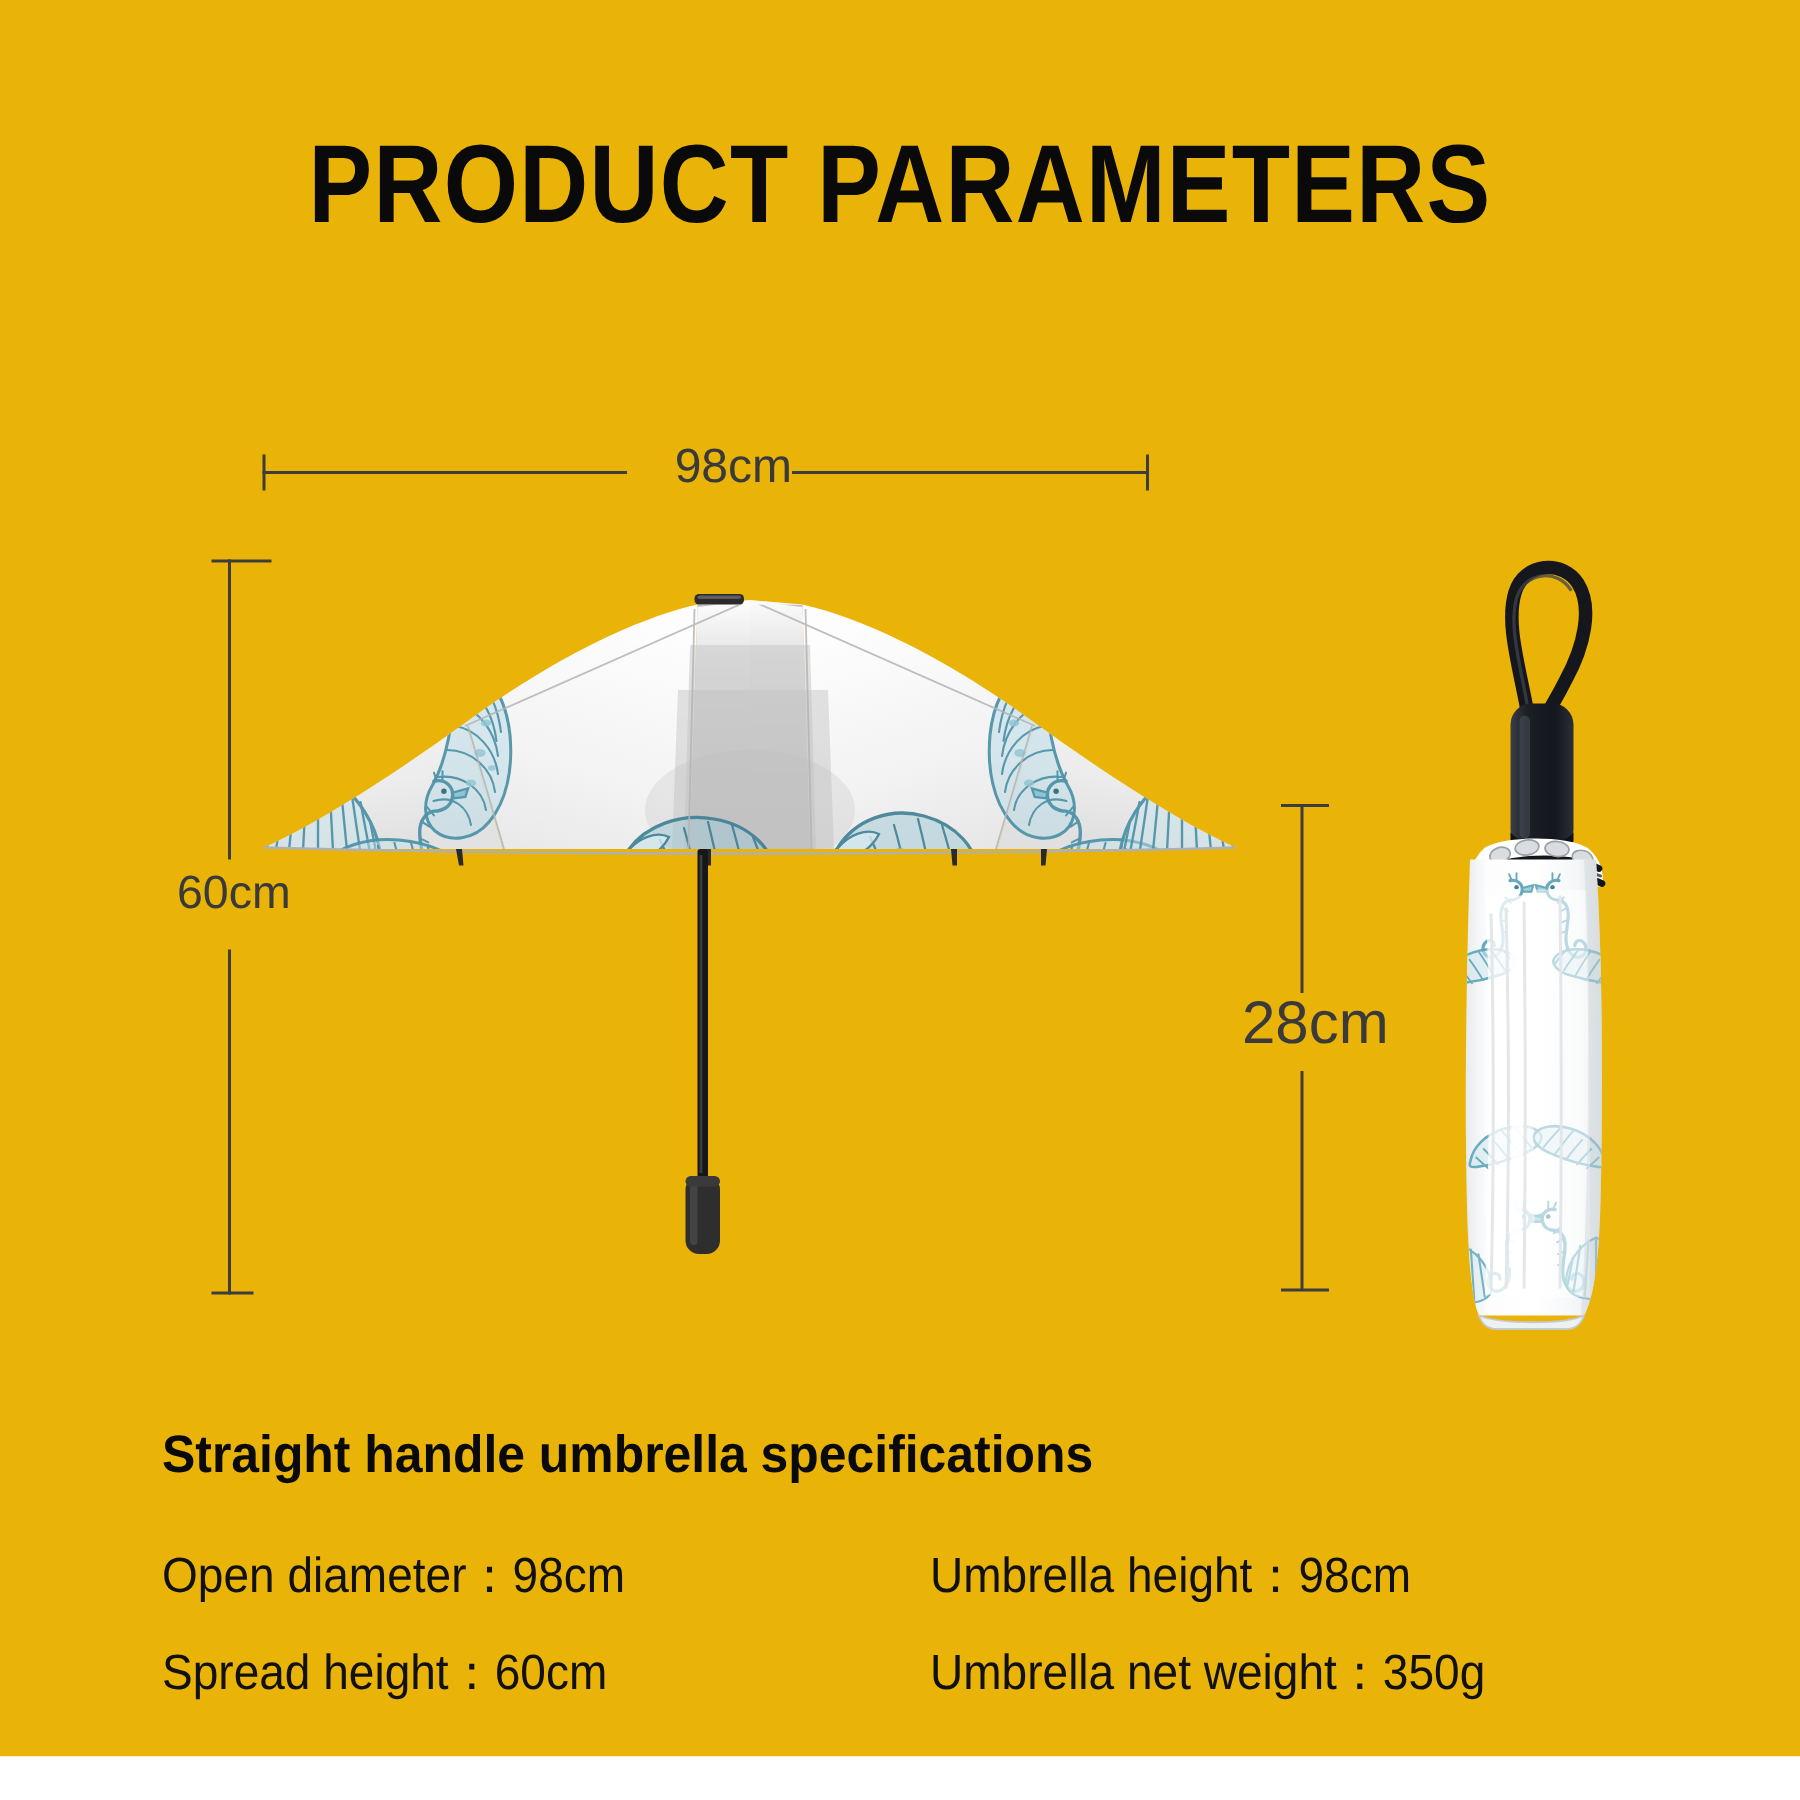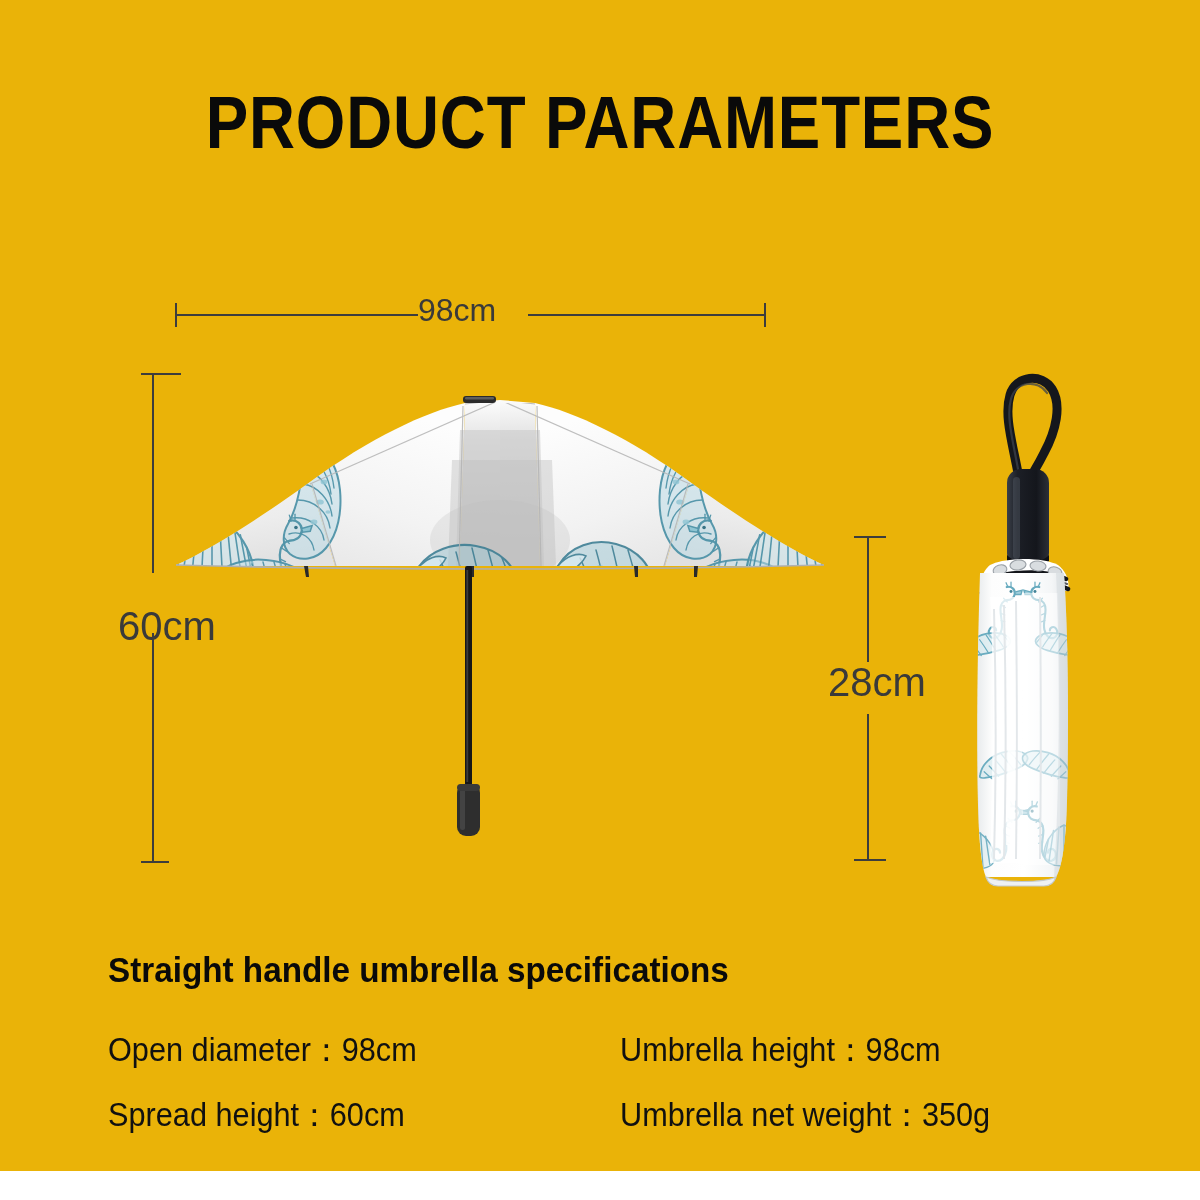--- a/index.html
+++ b/index.html
@@ -682,29 +682,29 @@
       </g>
 
       <path d="M26,512 C 40,518 84,518 96,512 C 94,518 90,521 84,521
                L 38,521 C 32,521 28,518 26,512 Z" fill="#eef1f2" stroke="#c4cacd" stroke-width="1.2"></path>
     </svg>
   </div>
 
   <div>
     <div class="dim-cap-v" style="left:175px; top:303px; height:24px;"></div>
     <div class="dim-line-h" style="left:175px; top:314px; width:243px;"></div>
-    <div class="dim-label" style="left:418px; top:294px; width:110px; text-align:left; font-size:32px;">98cm</div>
+    <div class="dim-label" style="left:418px; top:294px; width:110px; text-align:right; font-size:32px;">98cm</div>
     <div class="dim-line-h" style="left:528px; top:314px; width:238px;"></div>
     <div class="dim-cap-v" style="left:764px; top:303px; height:24px;"></div>
   </div>
 
   <div>
     <div class="dim-cap-h" style="left:141px; top:373px; width:40px;"></div>
     <div class="dim-line-v" style="left:152px; top:373px; height:200px;"></div>
-    <div class="dim-label" style="left:118px; top:606px; font-size:40px;">60cm</div>
+    <div class="dim-label" style="left:118px; top:579px; font-size:31px;">60cm</div>
     <div class="dim-line-v" style="left:152px; top:633px; height:230px;"></div>
     <div class="dim-cap-h" style="left:141px; top:861px; width:28px;"></div>
   </div>
 
   <div>
     <div class="dim-cap-h" style="left:854px; top:536px; width:32px;"></div>
     <div class="dim-line-v" style="left:867px; top:536px; height:126px;"></div>
     <div class="dim-label" style="left:828px; top:662px; font-size:40px;">28cm</div>
     <div class="dim-line-v" style="left:867px; top:714px; height:146px;"></div>
     <div class="dim-cap-h" style="left:854px; top:859px; width:32px;"></div>

